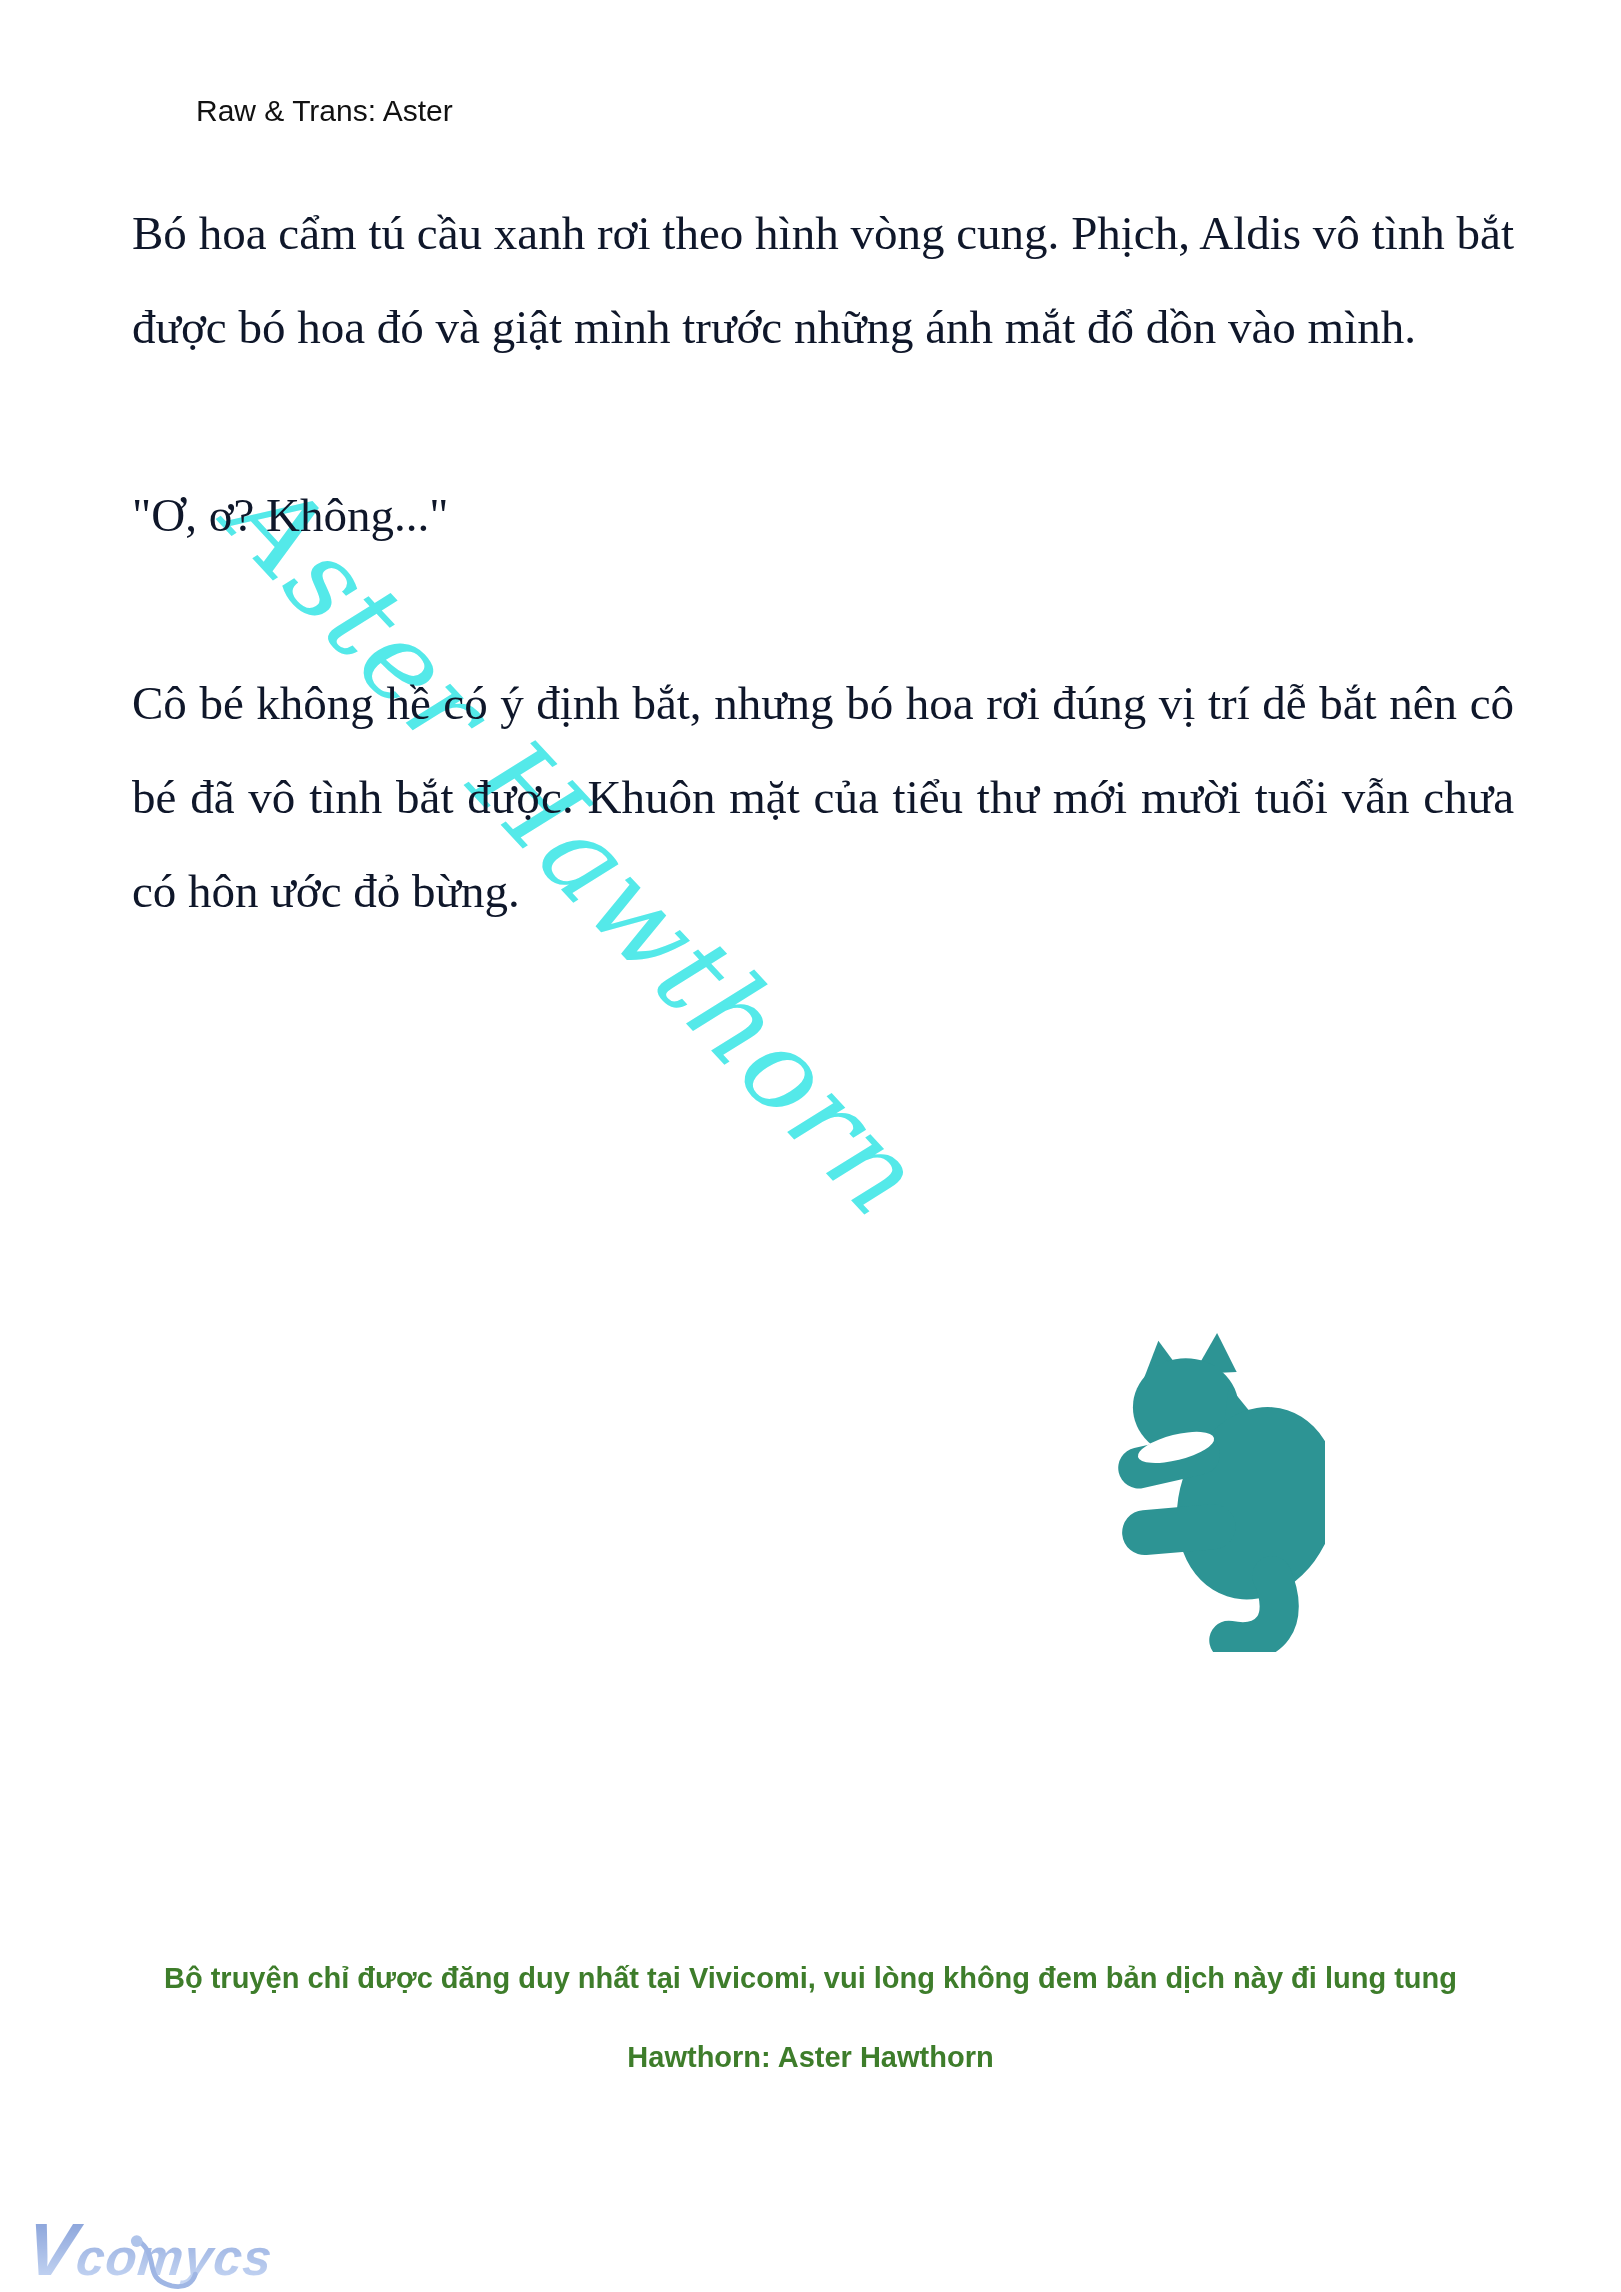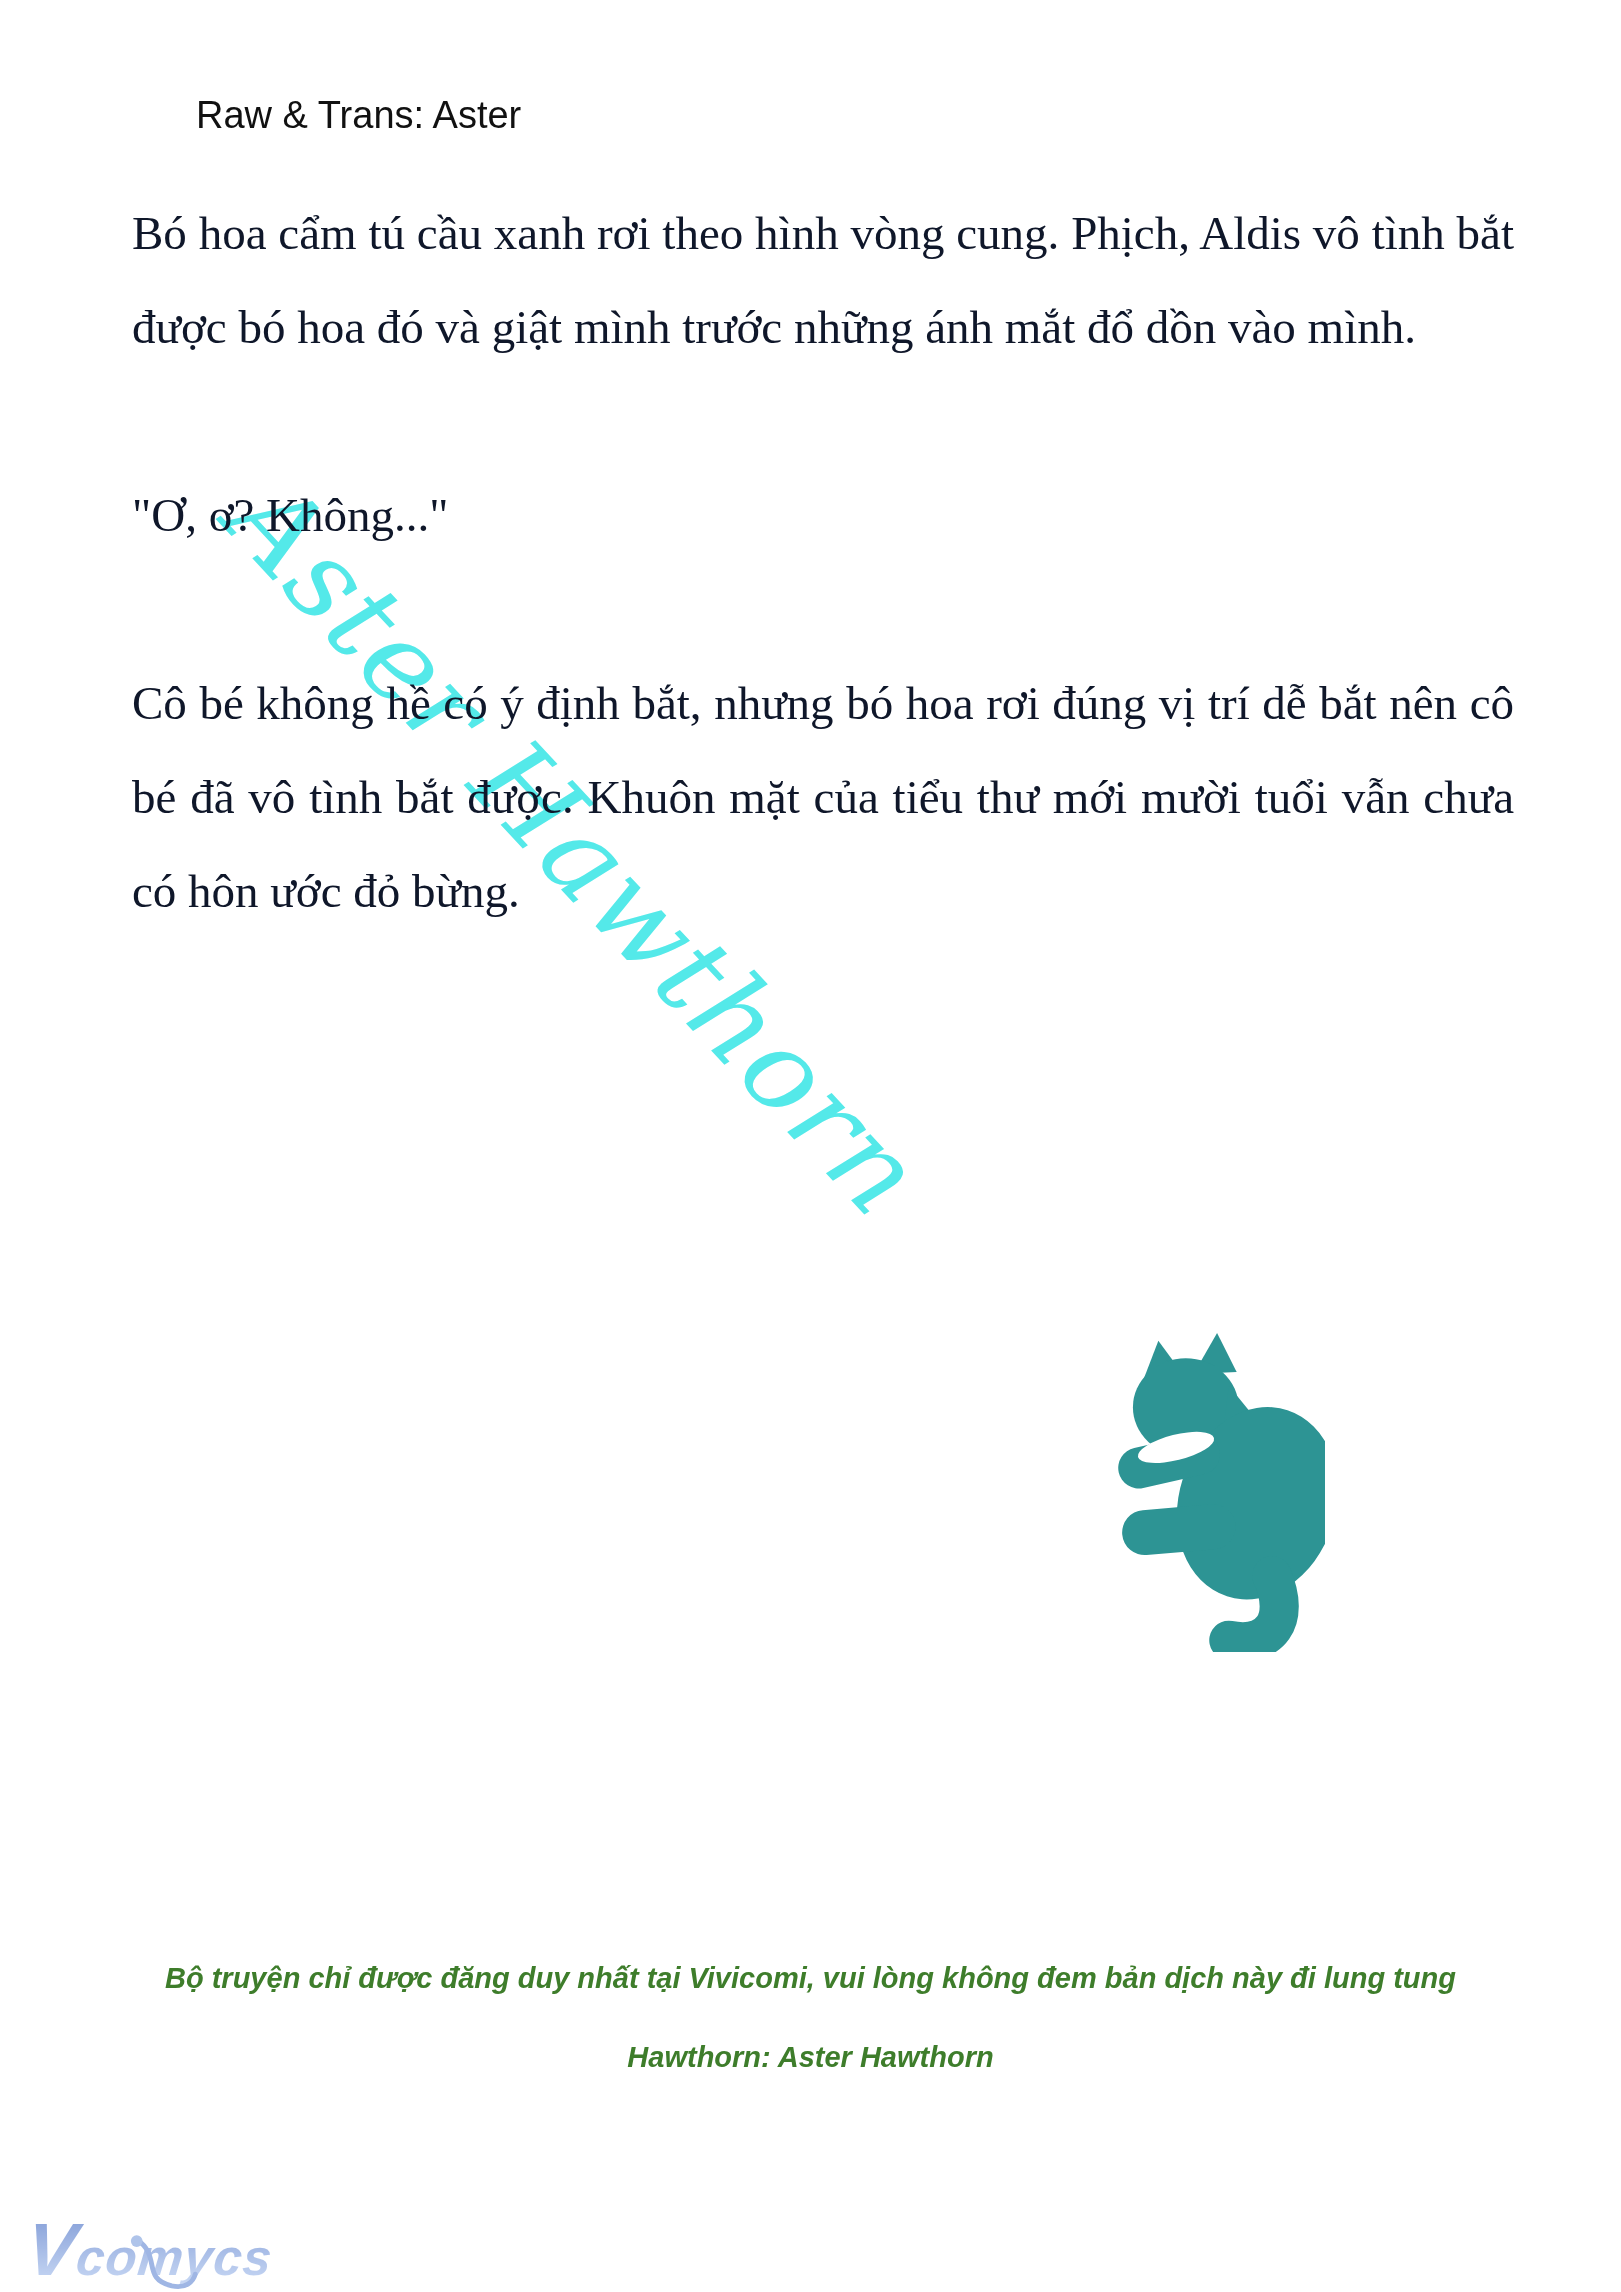--- a/index.html
+++ b/index.html
@@ -2,21 +2,21 @@
 <html><head>
 <meta charset="utf-8">
 <style>
   html,body{margin:0;padding:0;background:#9a9a9a;}
   .page{
     position:relative;width:1621px;height:2293px;background:#ffffff;
     overflow:hidden;font-family:"Liberation Serif",serif;margin:0 auto;
   }
   .header{
     position:absolute;left:196px;top:94px;
-    font-family:"Liberation Sans",sans-serif;font-size:38px;color:#111;
+    font-family:"Liberation Sans",sans-serif;font-size:30px;color:#111;
     z-index:3;white-space:nowrap;
   }
   .watermark{
     position:absolute;left:299px;top:453px;
     font-family:"DejaVu Serif",serif;font-style:italic;
     font-size:114px;letter-spacing:2px;white-space:nowrap;
     transform:rotate(47deg);transform-origin:0 0;
     z-index:1;color:#54E9E9;
   }
   .cat{
@@ -24,21 +24,21 @@
     z-index:1;color:#2D9494;
   }
   .body-text{
     position:absolute;left:132px;top:186px;width:1382px;
     font-size:47px;line-height:94px;text-align:justify;color:#0f172a;
     z-index:2;
   }
   .body-text p{margin:0 0 94px 0;}
   .footer{
     position:absolute;left:0;top:1962px;width:100%;text-align:center;
-    font-family:"Liberation Sans",sans-serif;font-style:italic;font-weight:bold;
+    font-family:"Liberation Sans",sans-serif;font-weight:bold;
     font-size:29px;color:#3E7D2B;z-index:3;
   }
   .footer p{margin:0 0 46px 0;}
   .logo{
     position:absolute;left:27.4px;top:2207px;
     font-family:"Liberation Sans",sans-serif;font-weight:bold;font-style:italic;
     font-size:51px;letter-spacing:1px;transform:skewX(-6deg);
     background:linear-gradient(180deg,#7E99D5 0%,#CFDEF7 100%);
     -webkit-background-clip:text;background-clip:text;
     color:transparent;-webkit-text-fill-color:transparent;

